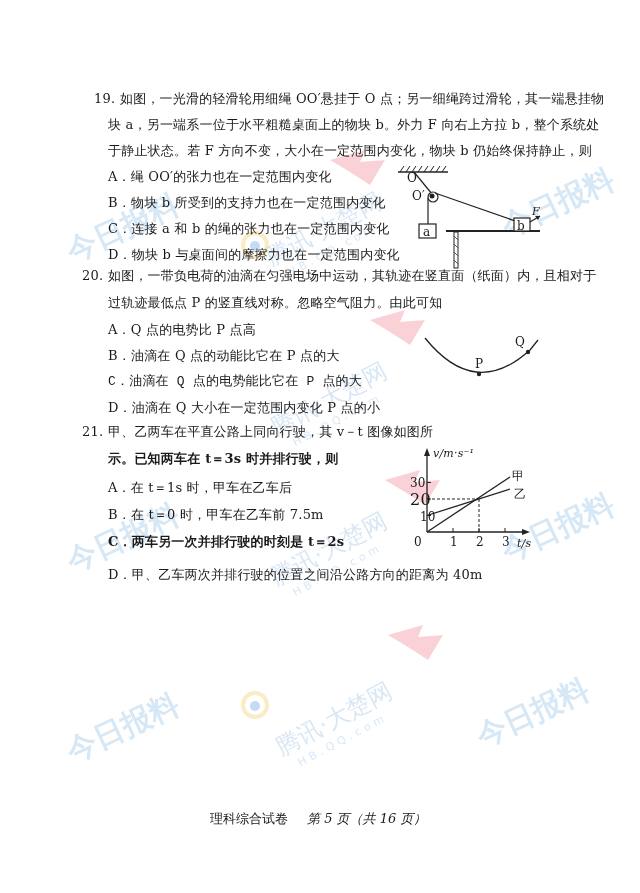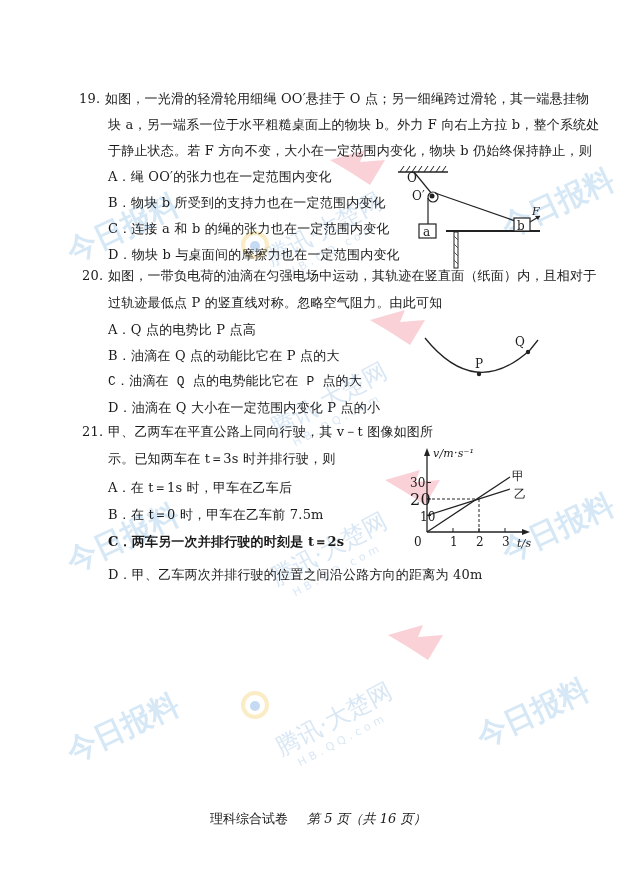--- a/index.html
+++ b/index.html
@@ -70,21 +70,21 @@
   <svg class="red-mark" style="left:240px;top:230px" width="30" height="30">
       <circle cx="15" cy="15" r="12" fill="none" stroke="rgba(240,200,90,0.35)" stroke-width="4"></circle>
       <circle cx="15" cy="16" r="5" fill="rgba(90,150,220,0.35)"></circle>
     </svg>
   <svg class="red-mark" style="left:240px;top:690px" width="30" height="30">
       <circle cx="15" cy="15" r="12" fill="none" stroke="rgba(240,200,90,0.35)" stroke-width="4"></circle>
       <circle cx="15" cy="16" r="5" fill="rgba(90,150,220,0.35)"></circle>
     </svg>
 
   <div>
-    <div class="line" style="left:79px; top:91px;">
+    <div class="line" style="left:94px; top:91px;">
       <span class="qnum" style="width:26px;">19.</span><span>如图，一光滑的轻滑轮用细绳 OO′悬挂于 O 点；另一细绳跨过滑轮，其一端悬挂物</span>
     </div>
     <div class="line" style="left:108px; top:117px;">块 a，另一端系一位于水平粗糙桌面上的物块 b。外力 F 向右上方拉 b，整个系统处</div>
     <div class="line" style="left:108px; top:143px;">于静止状态。若 F 方向不变，大小在一定范围内变化，物块 b 仍始终保持静止，则</div>
     <div class="line" style="left:108px; top:169px;">A．绳 OO′的张力也在一定范围内变化</div>
     <div class="line" style="left:108px; top:195px;">B．物块 b 所受到的支持力也在一定范围内变化</div>
     <div class="line" style="left:108px; top:221px;">C．连接 a 和 b 的绳的张力也在一定范围内变化</div>
     <div class="line" style="left:108px; top:247px;">D．物块 b 与桌面间的摩擦力也在一定范围内变化</div>
 
     <svg style="left:390px; top:160px;" width="170" height="110">
@@ -147,21 +147,21 @@
       <circle cx="108" cy="22" r="2.2" fill="#222"></circle>
     </svg>
     <div class="line" style="left:475px; top:356px; font-size:12px;">P</div>
     <div class="line" style="left:515px; top:334px; font-size:12px;">Q</div>
   </div>
 
   <div>
     <div class="line" style="left:82px; top:424px;">
       <span class="qnum" style="width:26px;">21.</span><span>甲、乙两车在平直公路上同向行驶，其 v－t 图像如图所</span>
     </div>
-    <div class="line" style="left:108px; top:451px;">示。已知两车在 t＝3s 时并排行驶，则</div>
+    <div class="line" style="left:108px; top:451px;font-weight:bold;">示。已知两车在 t＝3s 时并排行驶，则</div>
     <div class="line" style="left:108px; top:480px;">A．在 t＝1s 时，甲车在乙车后</div>
     <div class="line" style="left:108px; top:507px;">B．在 t＝0 时，甲车在乙车前 7.5m</div>
     <div class="line" style="left:108px; top:534px;font-weight:bold;">C．两车另一次并排行驶的时刻是 t＝2s</div>
     <div class="line" style="left:108px; top:567px;">D．甲、乙车两次并排行驶的位置之间沿公路方向的距离为 40m</div>
 
     <svg style="left:380px; top:445px;" width="180" height="110">
 
       <line x1="47" y1="87" x2="47" y2="8" stroke="#222" stroke-width="1.3"></line>
       <path d="M47 3 L44 11 L50 11 Z" fill="#222"></path>
       <line x1="47" y1="87" x2="145" y2="87" stroke="#222" stroke-width="1.3"></line>

